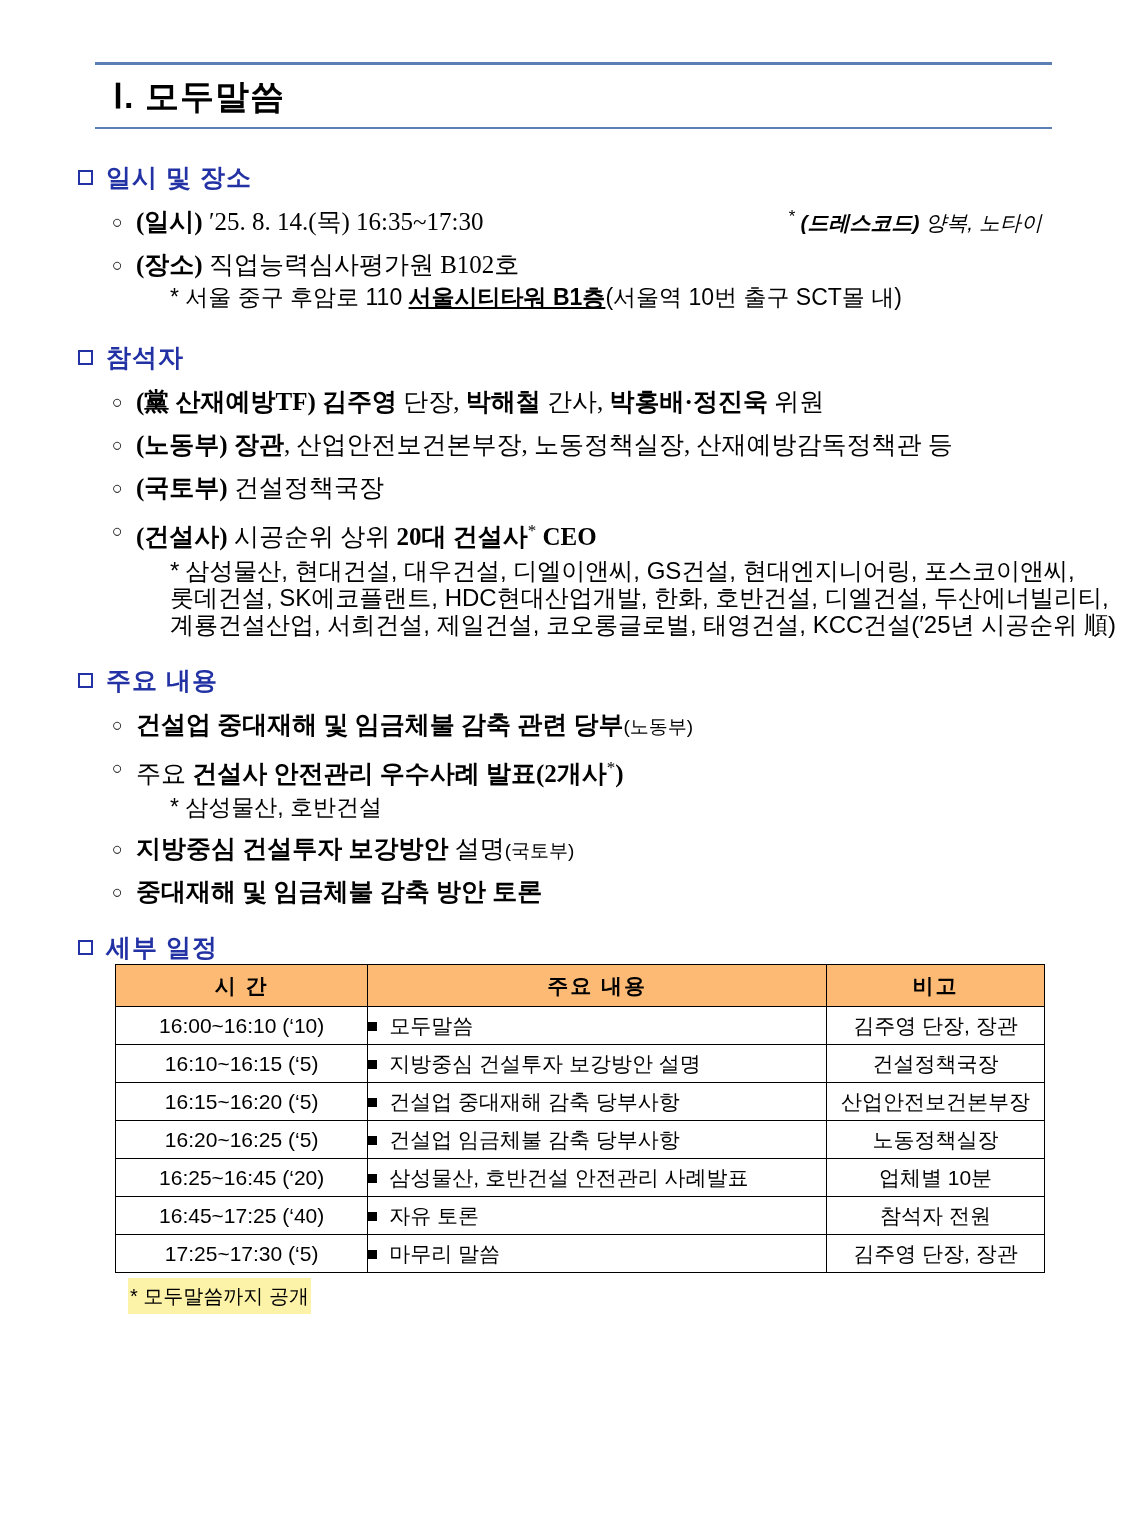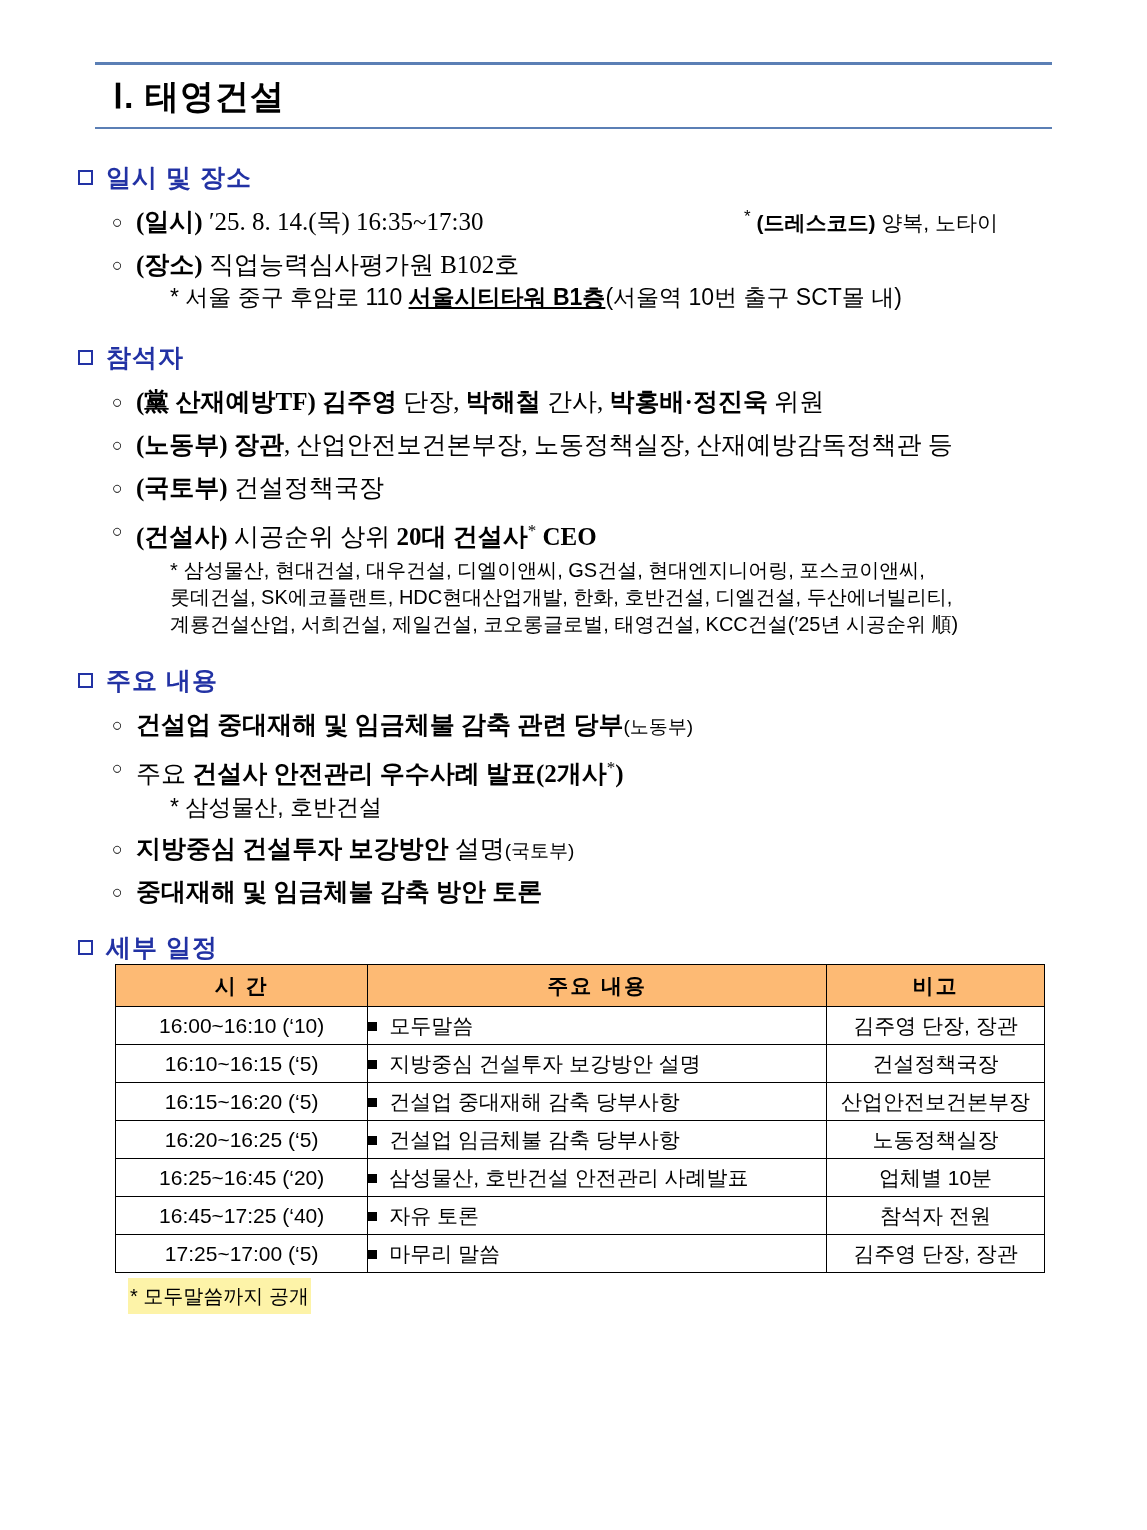--- a/index.html
+++ b/index.html
@@ -98,31 +98,32 @@
     margin-top: 4px;
     font-family: Liberation Sans, sans-serif;
     font-size: 23px;
     line-height: 27px;
   }
   .ul-underline { text-decoration: underline; font-weight: bold; }
   .star { font-size: 17px; vertical-align: super; }
 
   .dress {
     position: absolute;
-    left: 632px;
+    left: 676px;
     font-family: "Liberation Sans", sans-serif;
     font-size: 21px;
+    font-style: italic;
   }
   .rel { position: relative; }
 
   .footnote-block {
     margin-left: 58px;
     margin-top: 5px;
     font-family: "Liberation Sans", sans-serif;
-    font-size: 20px;
+    font-size: 24px;
     line-height: 27px;
   }
   .footnote-block .ftstar { margin-right: 6px; }
 
   
   .table-caption {
     text-align: right;
     font-family: "Liberation Sans", sans-serif;
     font-size: 21px;
     margin: 10px 95px 6px 0;
@@ -168,21 +169,21 @@
   .hl { background: #fdf3a8; padding: 7px 2px; }
 </style>
 </head>
 <body>
 
 <div class="page">
 
   
   <div class="title-wrap">
     <div class="rule-top"></div>
-    <div class="doc-title">Ⅰ. 태영건설</div>
+    <div class="doc-title">Ⅰ. 모두말씀</div>
     <div class="rule-bottom"></div>
   </div>
 
   
   <div class="section" style="margin-top:32px;">
     <div class="sec-head">
       <span class="sq"></span>
       <span class="sec-head-text">일시 및 장소</span>
     </div>
     <div class="items">
@@ -351,21 +352,21 @@
         <td class="c-time">16:25~16:45 (‘20)</td>
         <td class="c-cont"><span class="sqb"></span><span>삼성물산, 호반건설 안전관리 사례발표</span></td>
         <td class="c-rem">업체별 10분</td>
       </tr>
       <tr>
         <td class="c-time">16:45~17:25 (‘40)</td>
         <td class="c-cont"><span class="sqb"></span><span>자유 토론</span></td>
         <td class="c-rem">참석자 전원</td>
       </tr>
       <tr>
-        <td class="c-time">17:25~17:00  (‘5)</td>
+        <td class="c-time">17:25~17:30  (‘5)</td>
         <td class="c-cont"><span class="sqb"></span><span>마무리 말씀</span></td>
         <td class="c-rem">김주영 단장, 장관</td>
       </tr>
     </tbody>
   </table>
 
   <div class="foot-hl">
     <span class="hl"><span>*</span> <span>모두말씀까지 공개</span></span>
   </div>
 

